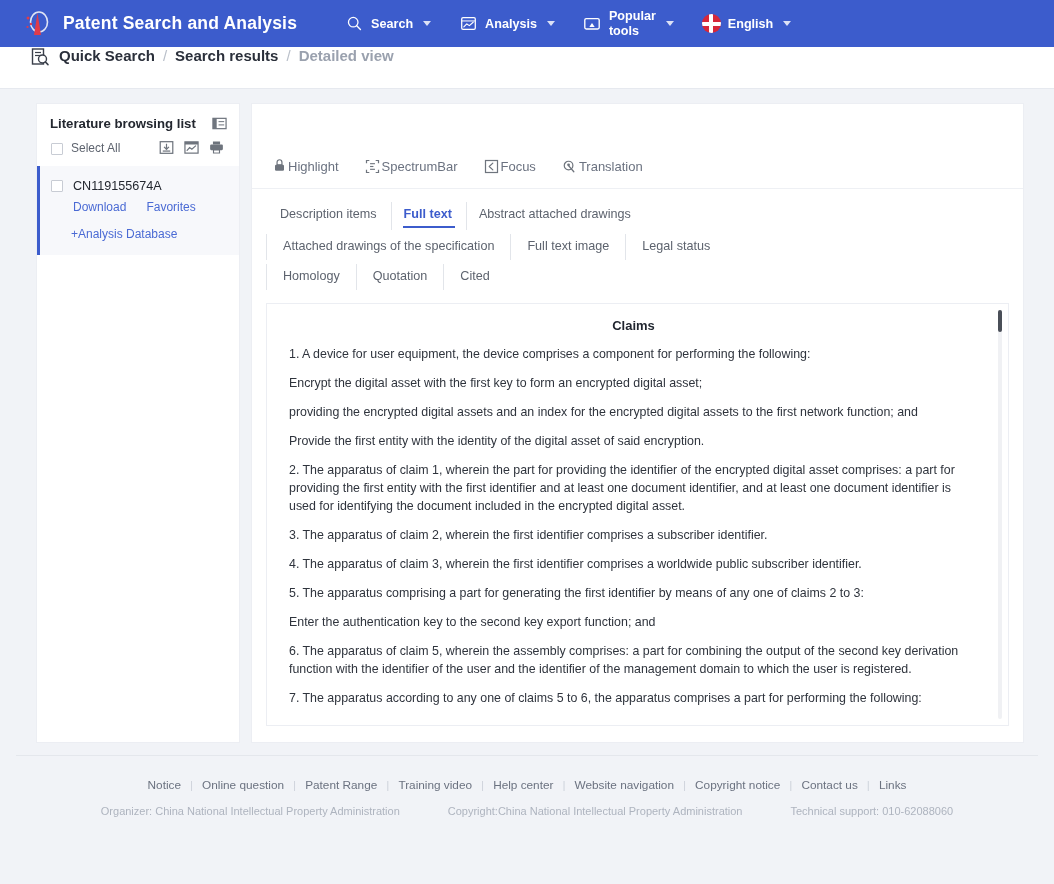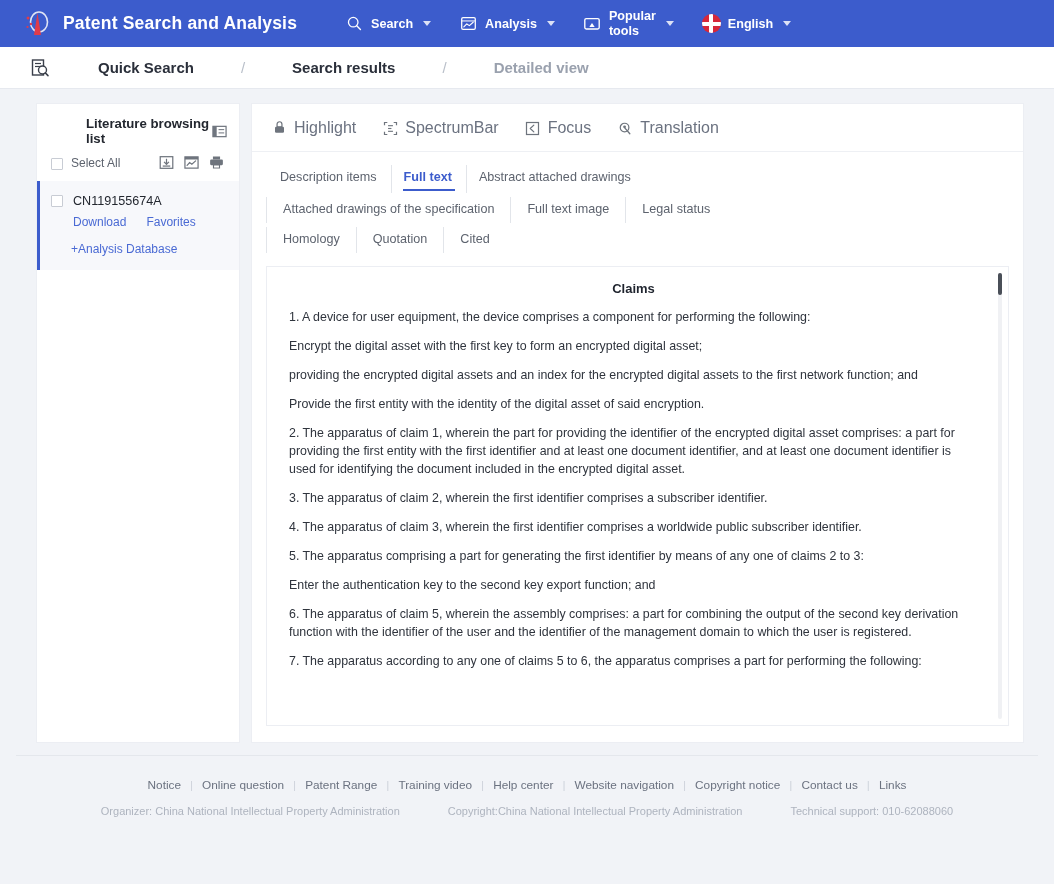--- a/index.html
+++ b/index.html
@@ -44,44 +44,43 @@
   }
   .flag::before, .flag::after {
     content: ""; position: absolute; background: #fff;
   }
   .flag::before { left: 7.5px; top: 0; width: 4px; height: 100%; }
   .flag::after { top: 7.5px; left: 0; height: 4px; width: 100%; }
 
   
   .crumbbar {
     height: 42px; background: #fff;
-    display: flex; align-items: center; padding-left: 30px;
+    display: flex; padding-left: 30px;
     border-bottom: 1px solid #e6e9ef;
-    gap: 39px;
   }
   .crumb-icon { width: 20px; height: 20px; margin-right: 9px; }
   .crumb {
     font-size: 15px; font-weight: bold; color: #2a2f3a; cursor: pointer;
   }
   .crumb.muted { color: #9aa1ae; }
   .crumb-sep { color: #b9bfc9; font-size: 15px; margin: 0 8px; font-weight: normal; }
 
   
   .page { display: flex; padding: 14px 30px 0 36px; gap: 11px; height: 638px; }
 
   
   .sidebar {
     width: 204px; background: #fff; flex: 0 0 auto;
     border: 1px solid #eceef3; align-self: flex-start; height: 640px;
   }
   .side-head {
     display: flex; align-items: center; justify-content: space-between;
     padding: 12px 12px 9px 13px;
   }
-  .side-title { font-size: 13.2px; font-weight: bold; color: #23272f; margin-left: 36px; }
+  .side-title { font-size: 13.2px; font-weight: bold; color: #23272f; }
   .side-collapse { width: 15px; height: 15px; cursor: pointer; }
   .side-tools {
     display: flex; align-items: center; justify-content: space-between;
     padding: 0 15px 11px 14px;
   }
   .sel-all { display: flex; align-items: flex-end; gap: 8px; cursor: pointer; }
   .cbx {
     width: 12px; height: 12px; border: 1px solid #c8ccd4;
     background: #fff; border-radius: 1px; flex: 0 0 auto;
   }
@@ -105,22 +104,22 @@
   
   .main {
     flex: 1 1 auto; background: #fff; border: 1px solid #eceef3;
     display: flex; flex-direction: column; height: 640px;
   }
   .doc-toolbar {
     display: flex; align-items: center; gap: 26px;
     padding: 15px 0 14px 19px; border-bottom: 1px solid #eef0f4;
   }
   .tb-btn {
-    display: flex; align-items: center; gap: 7px;
-    font-size: 16px; color: #6b7280; cursor: pointer; white-space: nowrap;
+    display: flex; align-items: center; gap: 1px;
+    font-size: 13px; color: #6b7280; cursor: pointer; white-space: nowrap; margin-top: 39px;
   }
   .tb-ico { width: 16px; height: 16px; display: flex; align-items: center; justify-content: center; }
 
   .tabwrap { padding: 13px 0 0 14px; }
   .tabrow { display: flex; align-items: center; flex-wrap: wrap; }
   .tab {
     position: relative; font-size: 12.6px; color: #5d636e;
     padding: 5px 14px 9px 14px; cursor: pointer; white-space: nowrap;
   }
   .tab.active { color: #3c5ccc; font-weight: bold; }

